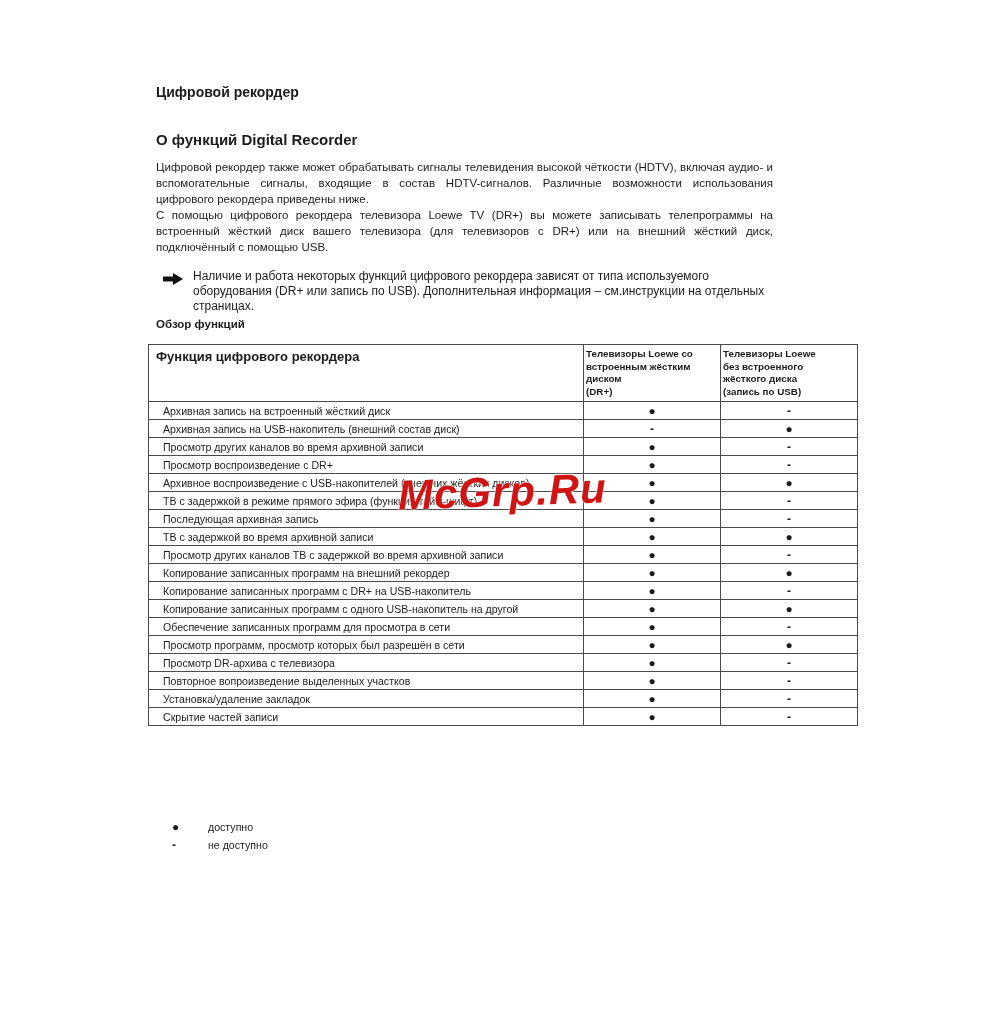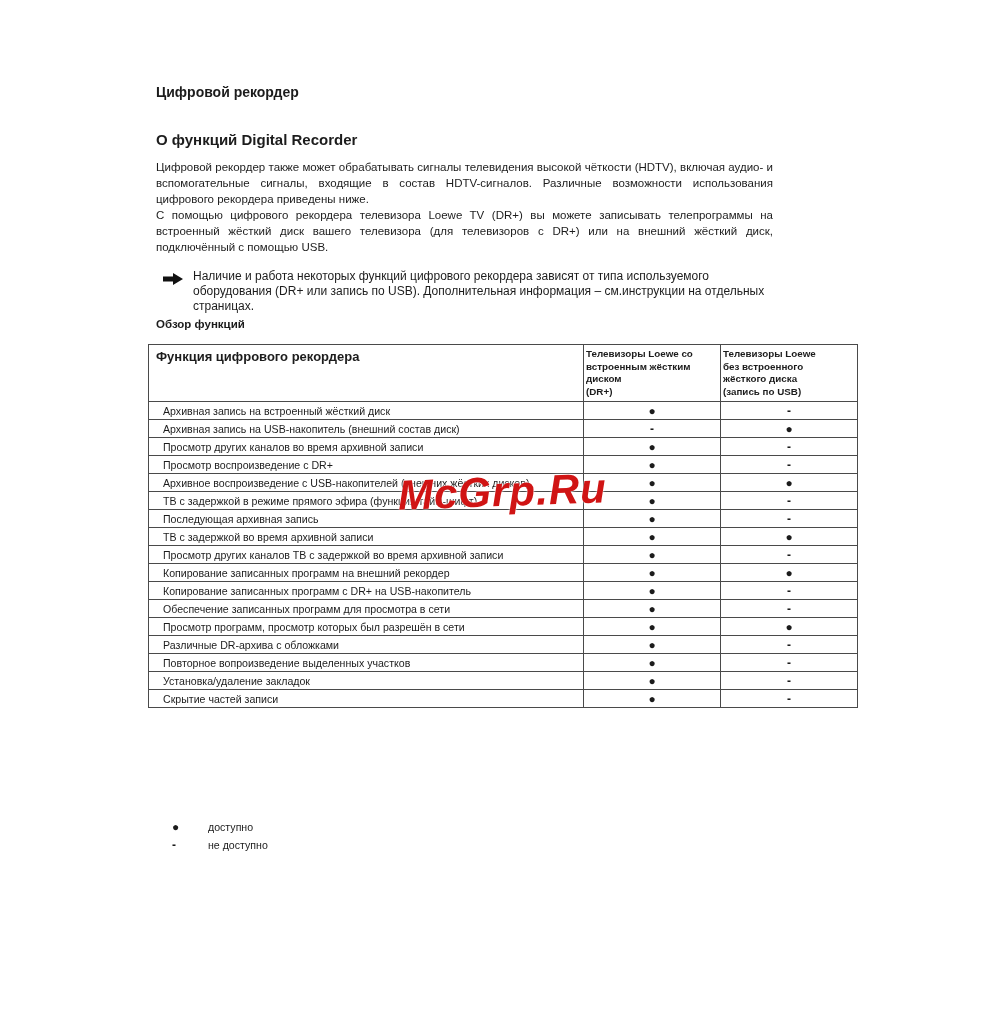--- a/index.html
+++ b/index.html
@@ -127,31 +127,36 @@
       <td class="cell-fn">Копирование записанных программ на внешний рекордер</td>
       <td class="cell-mark">●</td>
       <td class="cell-mark">●</td>
     </tr>
         <tr>
       <td class="cell-fn">Копирование записанных программ с DR+ на USB-накопитель</td>
       <td class="cell-mark">●</td>
       <td class="cell-mark">-</td>
     </tr>
         <tr>
+      <td class="cell-fn">Копирование записанных программ с одного USB-накопитель на другой</td>
+      <td class="cell-mark">●</td>
+      <td class="cell-mark">●</td>
+    </tr>
+        <tr>
       <td class="cell-fn">Обеспечение записанных программ для просмотра в сети</td>
       <td class="cell-mark">●</td>
       <td class="cell-mark">-</td>
     </tr>
         <tr>
       <td class="cell-fn">Просмотр программ, просмотр которых был разрешён в сети</td>
       <td class="cell-mark">●</td>
       <td class="cell-mark">●</td>
     </tr>
         <tr>
-      <td class="cell-fn">Различные DR-архива с обложками</td>
+      <td class="cell-fn">Просмотр DR-архива с телевизора</td>
       <td class="cell-mark">●</td>
       <td class="cell-mark">-</td>
     </tr>
         <tr>
       <td class="cell-fn">Повторное вопроизведение выделенных участков</td>
       <td class="cell-mark">●</td>
       <td class="cell-mark">-</td>
     </tr>
         <tr>
       <td class="cell-fn">Установка/удаление закладок</td>

